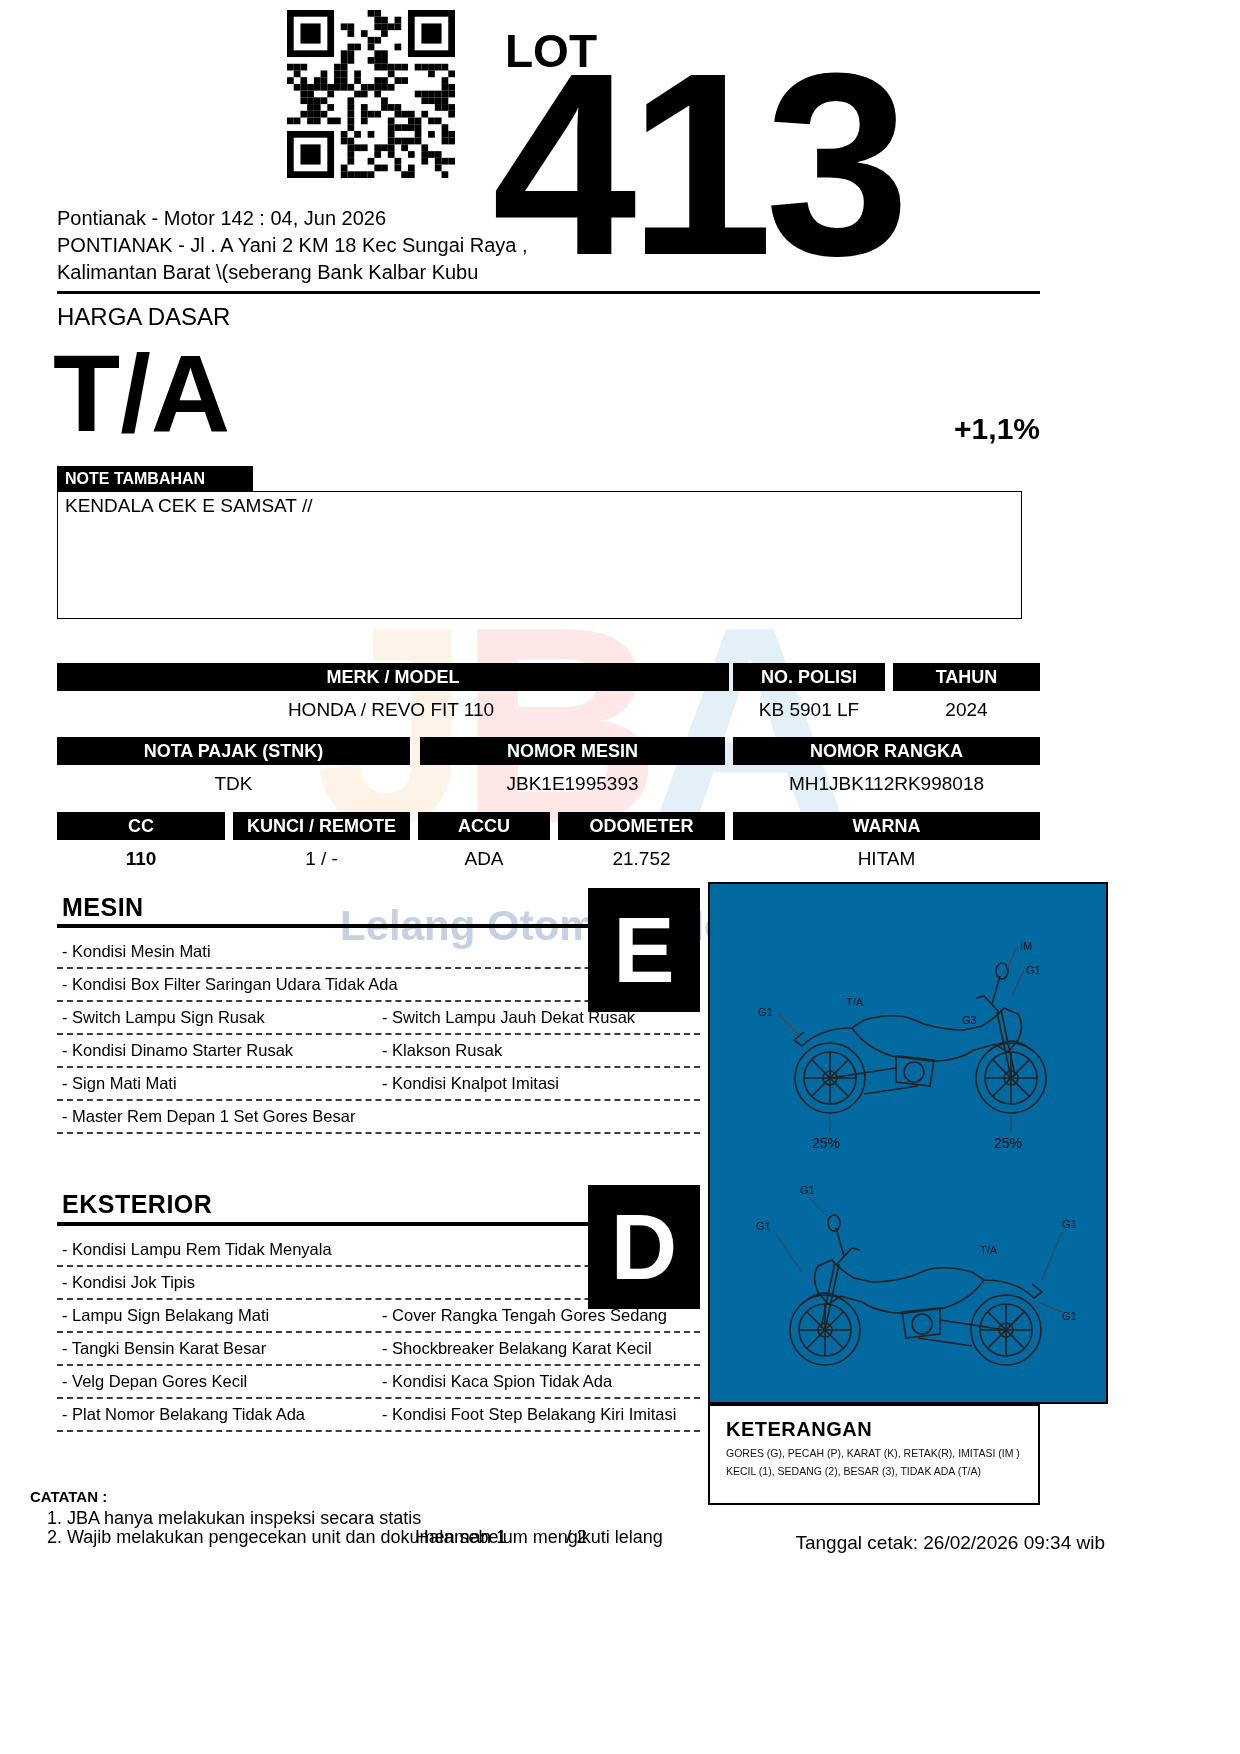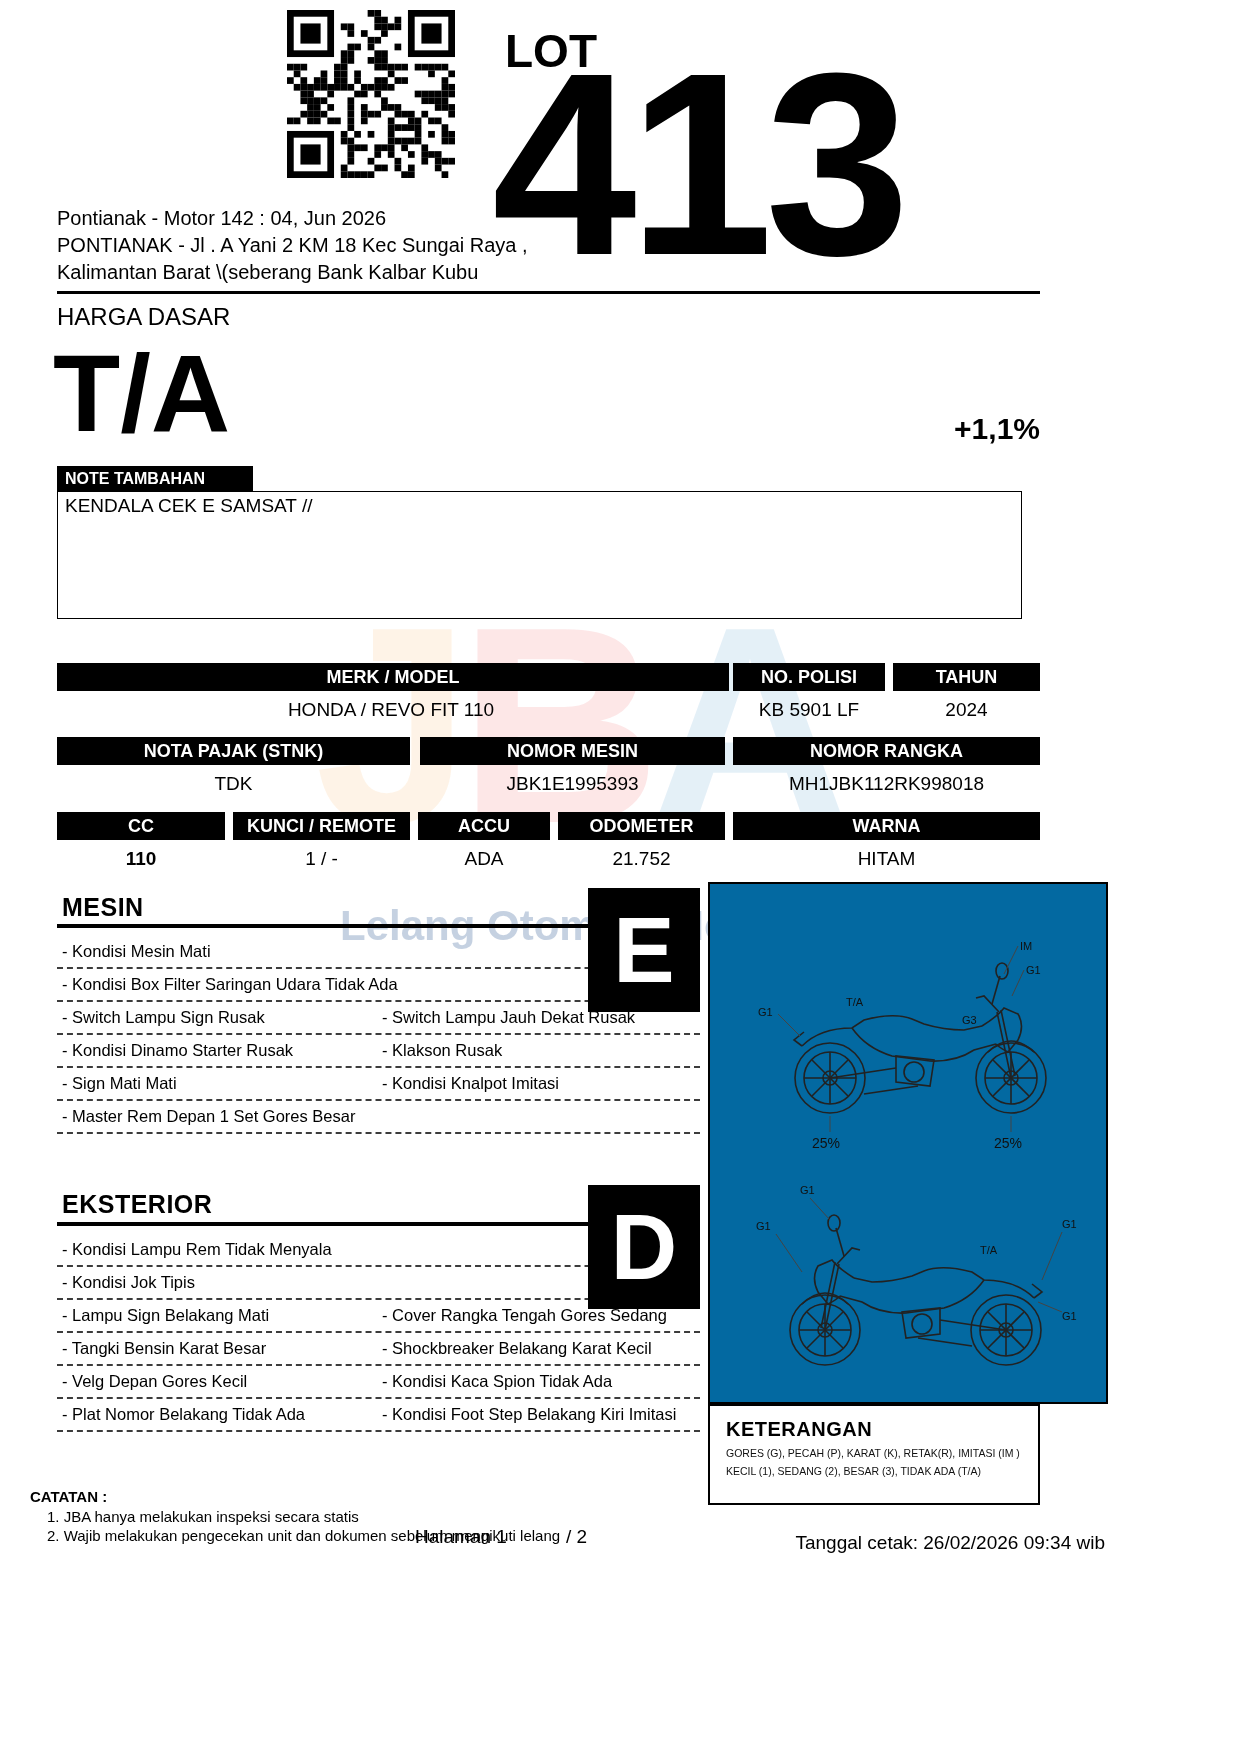--- a/index.html
+++ b/index.html
@@ -42,21 +42,21 @@
   
   .diagram-box { position:absolute; left:708px; top:882px; width:400px; height:522px; border:2px solid #000; background:#0369a1; z-index:2;padding-left:44px; }
   .keterangan-box { position:absolute; left:708px; top:1404px; width:332px; height:101px; border:2px solid #000; background:#fff; z-index:2; padding:12px 16px 0 16px; }
   .ket-title { font-size:20px; font-weight:bold; letter-spacing:.5px; }
   .ket-line { font-size:10.5px; margin-top:6px; color:#111; white-space:nowrap; }
   .diagram-box svg text { font-size:11px; fill:#111; font-family:"Liberation Sans", sans-serif; }
   .diagram-box svg text.pct { font-size:14px; }
 
   
   .catatan-title { font-size:15px; font-weight:bold; }
-  .catatan-item { font-size:15px; }
+  .catatan-item { font-size:18px; }
   .footer-text { font-size:19px; }
 </style>
 </head>
 <body>
 
 <div class="page">
 
   <div class="wm-logo"><span class="wm-j">J</span><span class="wm-b">B</span><span class="wm-a">A</span></div>
   <div class="wm-text">Lelang Otomotif No.1</div>
 

